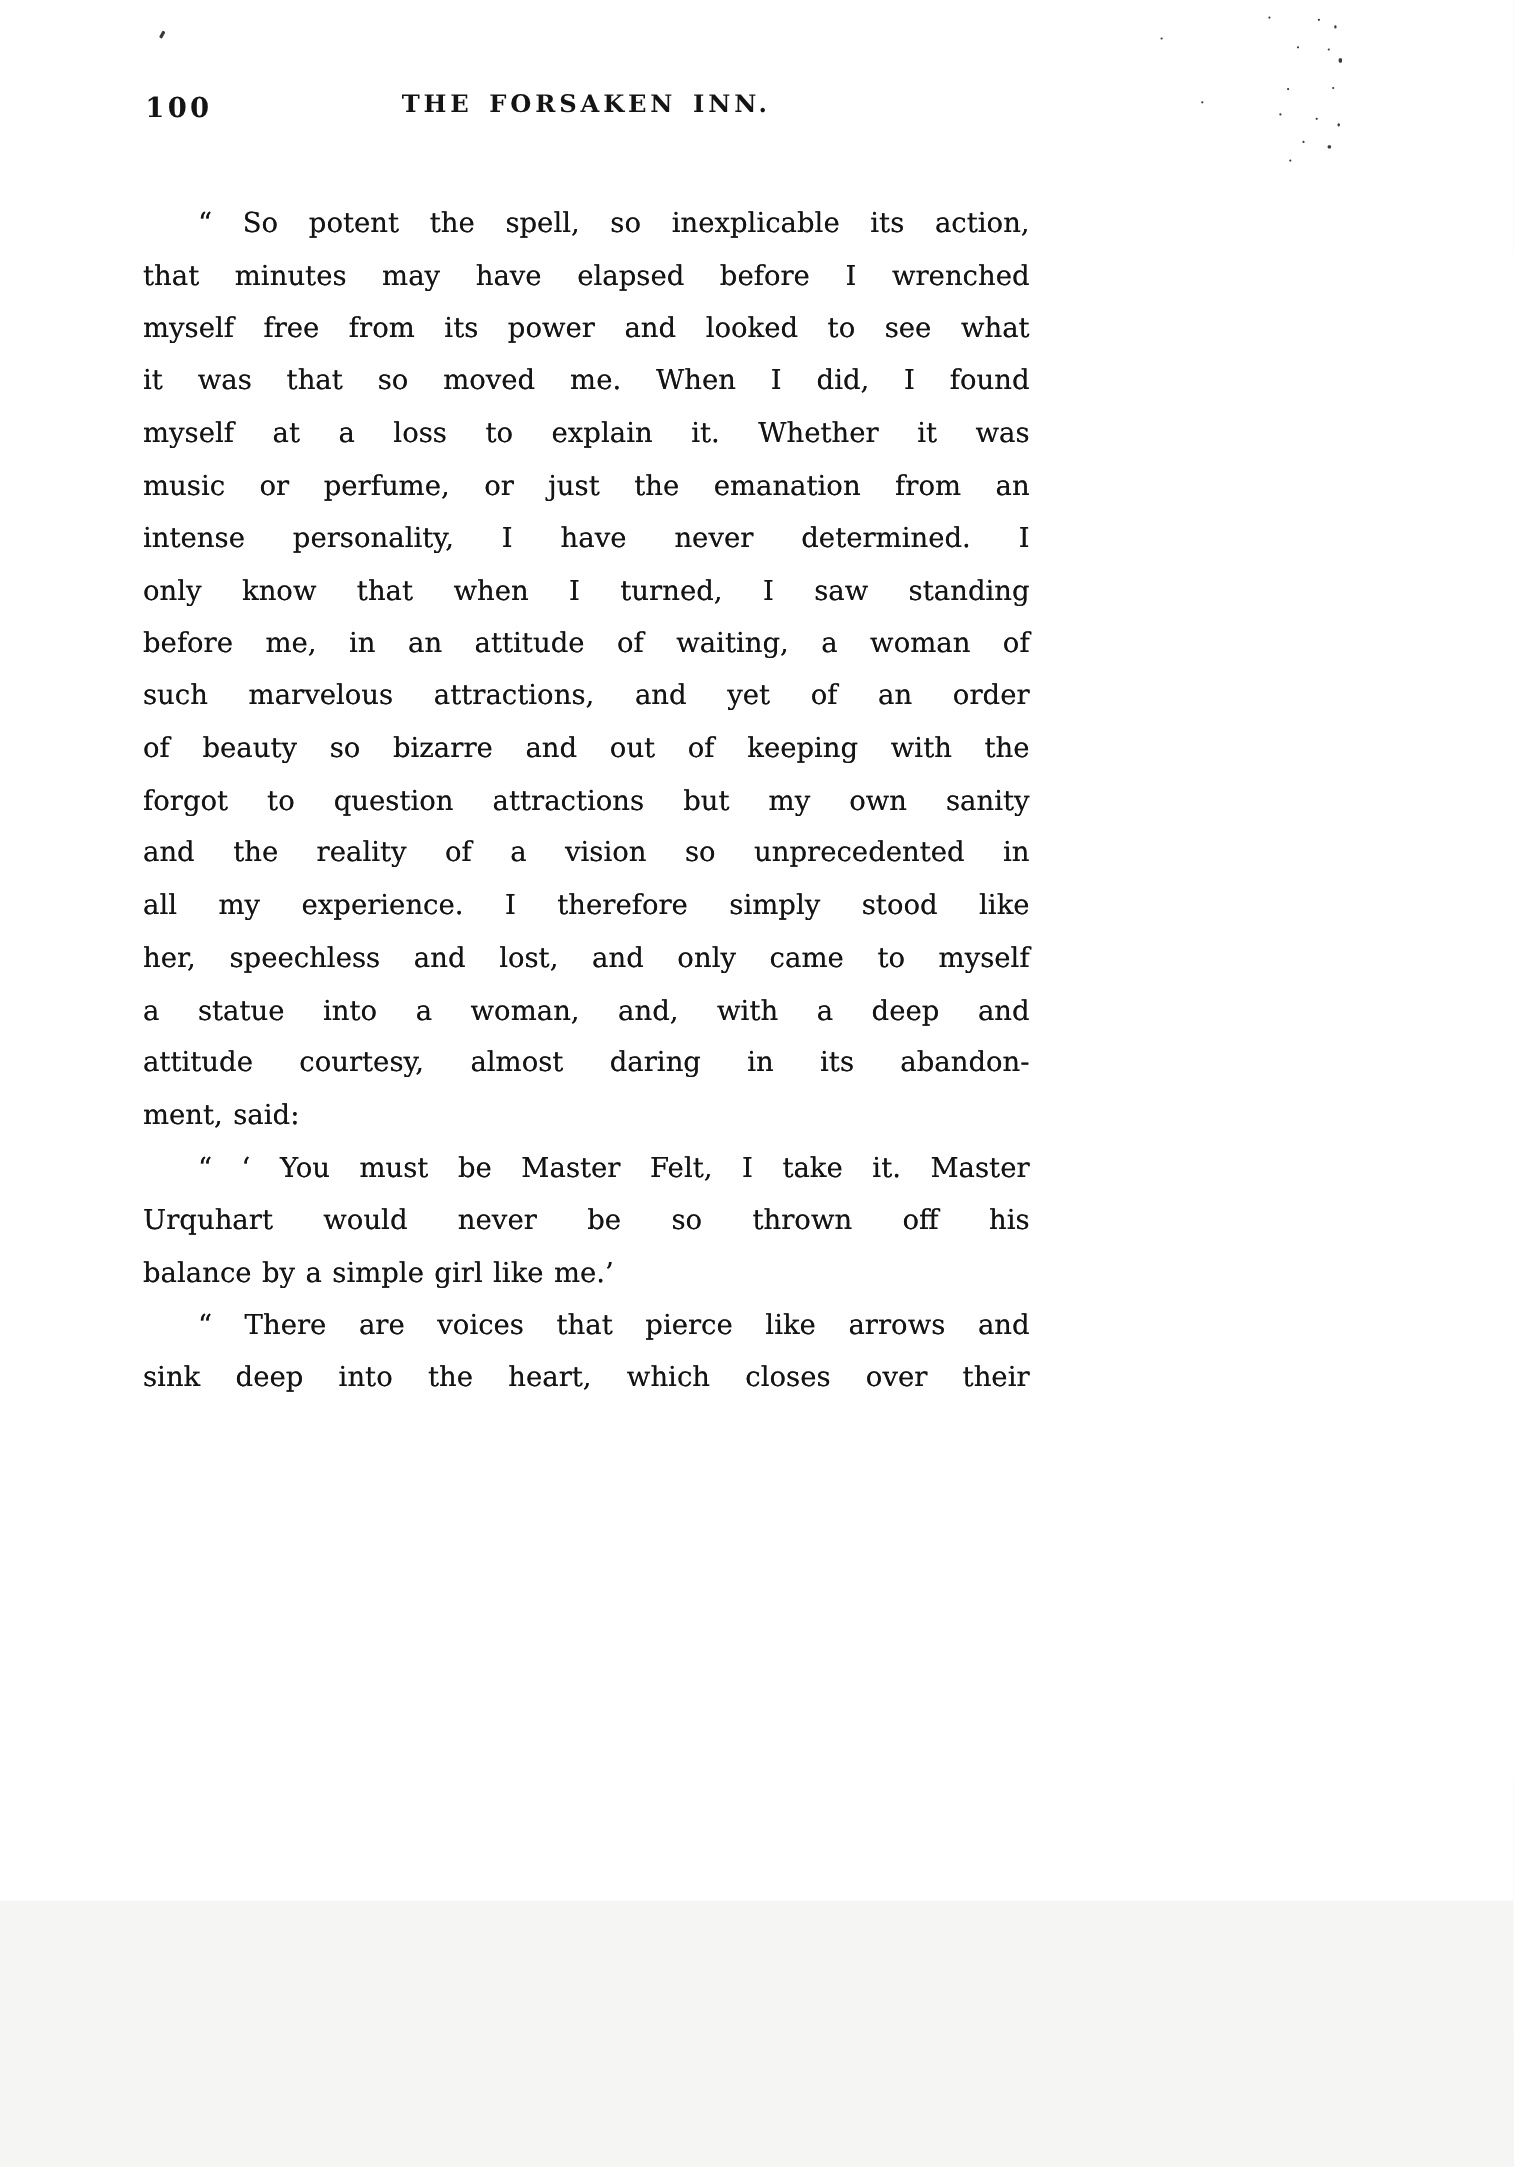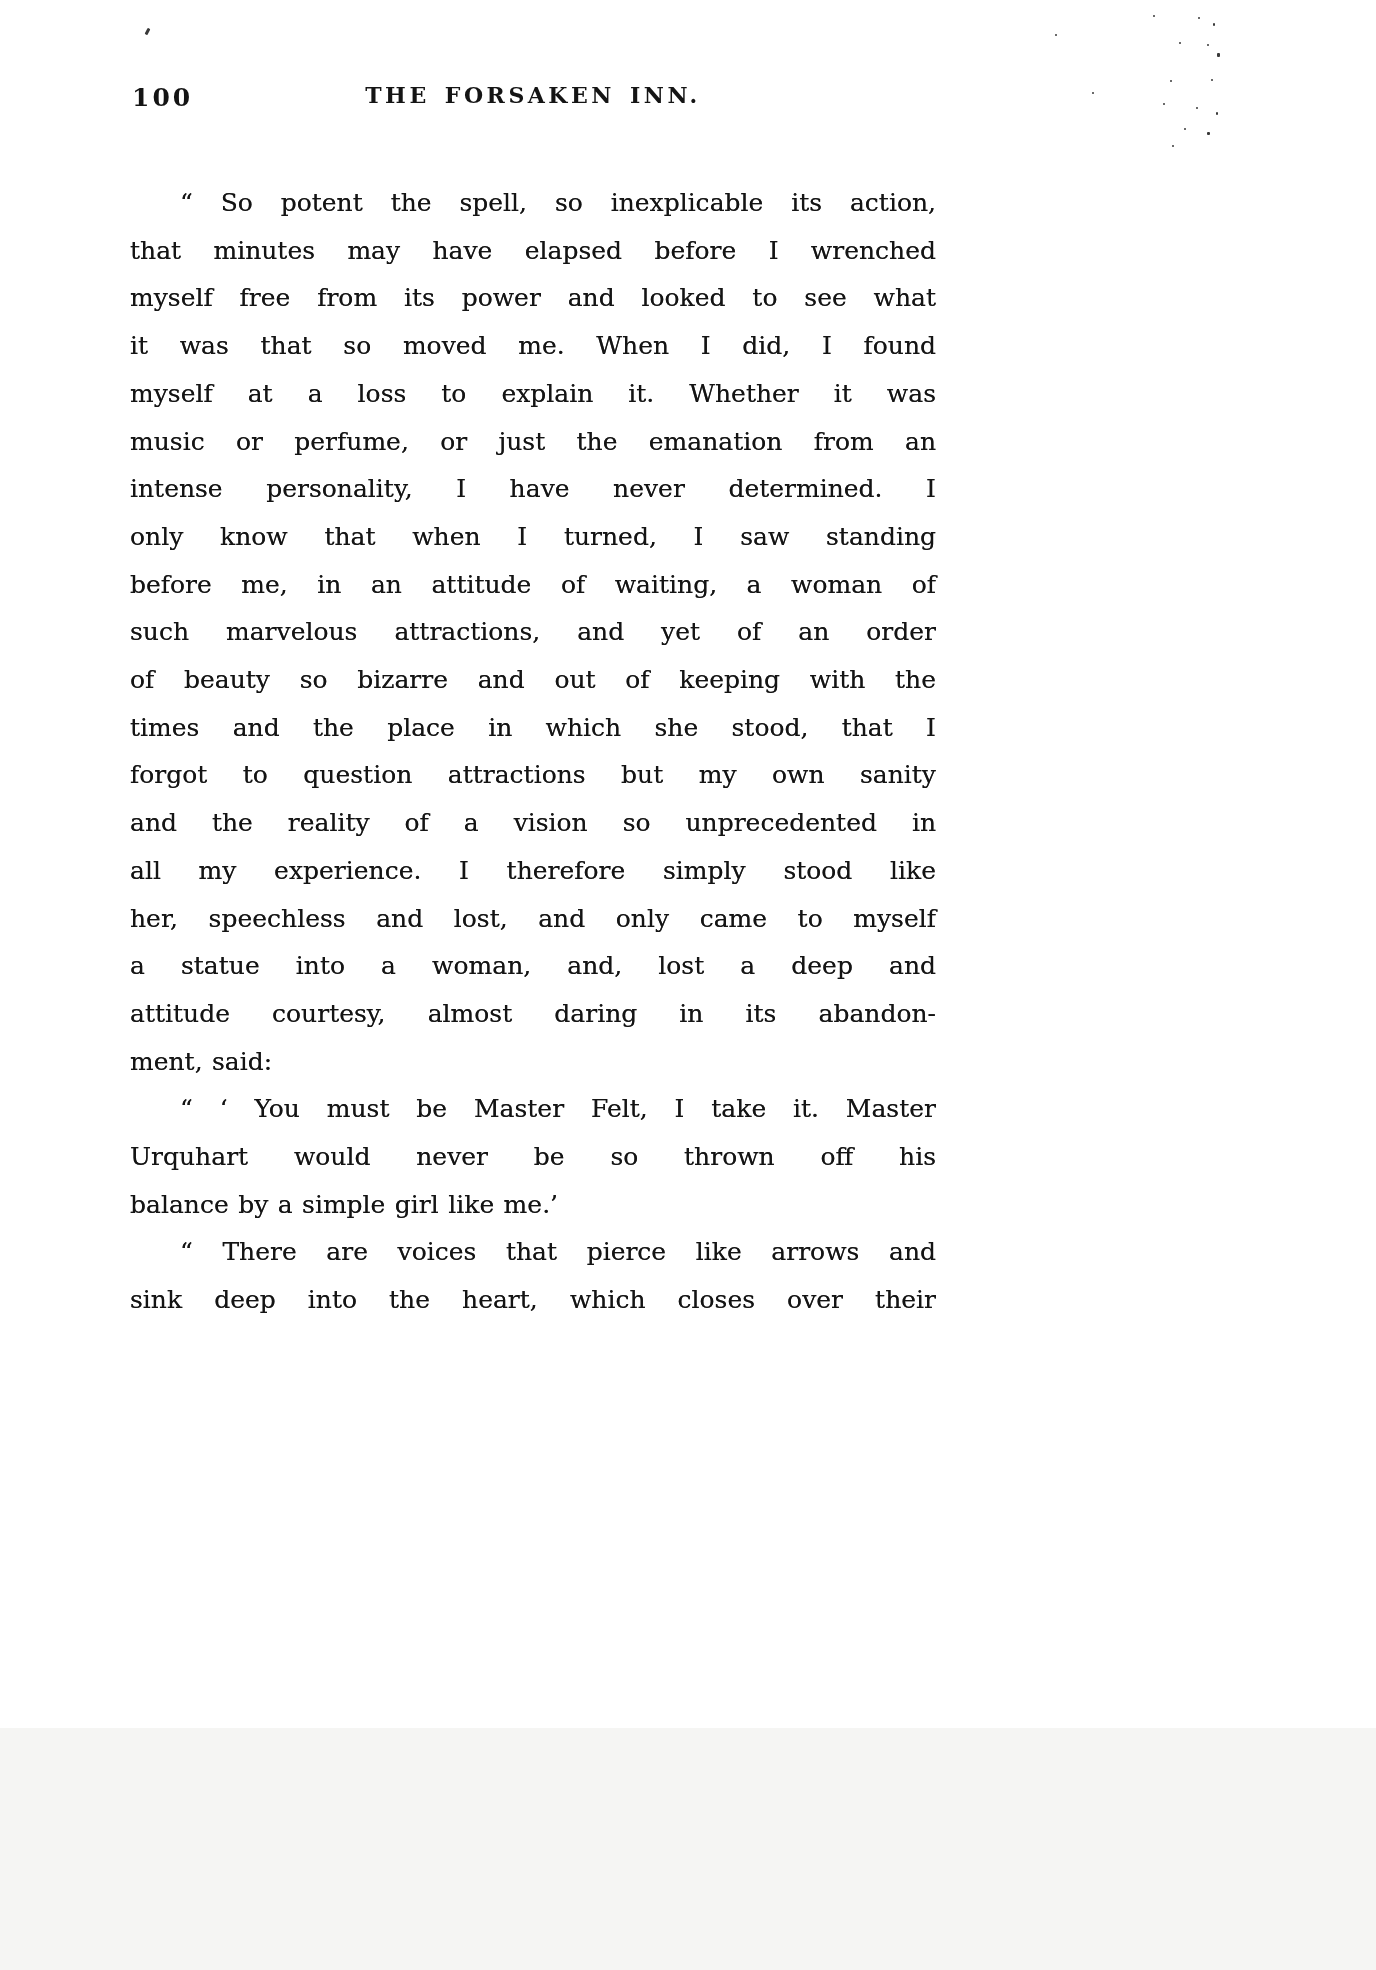--- a/index.html
+++ b/index.html
@@ -90,26 +90,25 @@
     <div class="line">that minutes may have elapsed before I wrenched</div>
     <div class="line">myself free from its power and looked to see what</div>
     <div class="line">it was that so moved me.  When I did, I found</div>
     <div class="line">myself at a loss to explain it.  Whether it was</div>
     <div class="line">music or perfume, or just the emanation from an</div>
     <div class="line">intense personality, I have never determined.  I</div>
     <div class="line">only know that when I turned, I saw standing</div>
     <div class="line">before me, in an attitude of waiting, a woman of</div>
     <div class="line">such marvelous attractions, and yet of an order</div>
     <div class="line">of beauty so bizarre and out of keeping with the</div>
-    <div class="line">times and the place in which she stood, that I</div>
     <div class="line">forgot to question attractions but my own sanity</div>
     <div class="line">and the reality of a vision so unprecedented in</div>
     <div class="line">all my experience.  I therefore simply stood like</div>
     <div class="line">her, speechless and lost, and only came to myself</div>
-    <div class="line">a statue into a woman, and, lost a deep and</div>
+    <div class="line">a statue into a woman, and, with a deep and</div>
     <div class="line">attitude courtesy, almost daring in its abandon-</div>
     <div class="line end">ment, said:</div>
     <div class="line indent">“ ‘ You must be Master Felt, I take it.  Master</div>
     <div class="line">Urquhart would never be so thrown off his</div>
     <div class="line end">balance by a simple girl like me.’</div>
     <div class="line indent">“ There are voices that pierce like arrows and</div>
     <div class="line">sink deep into the heart, which closes over their</div>
   </main>
 
   <div class="speck" style="left:146px; top:28px; width:3px; height:7px; transform:rotate(28deg);"></div>

